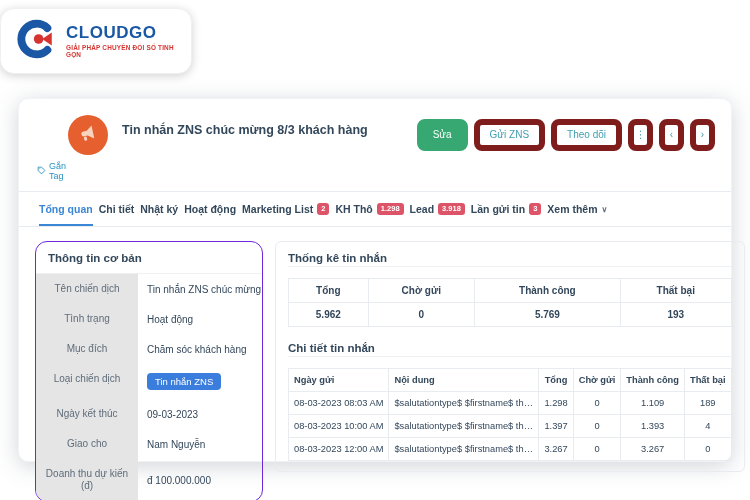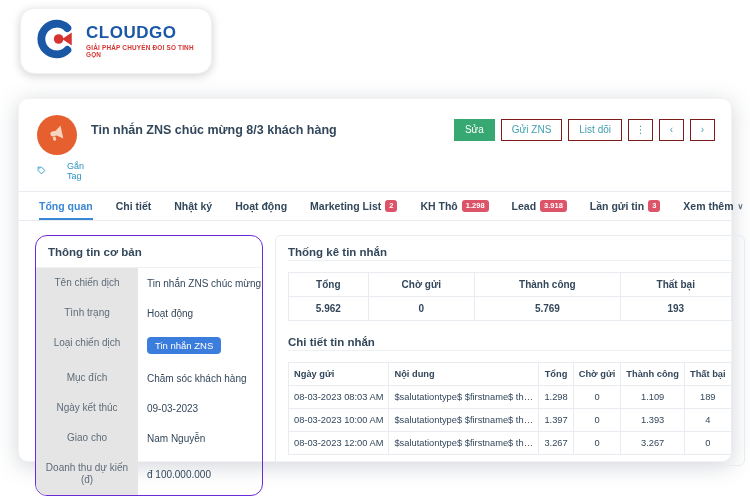--- a/index.html
+++ b/index.html
@@ -1,55 +1,55 @@
 <!DOCTYPE html>
 <html><head>
 <meta charset="utf-8">
 <style>
   * { margin:0; padding:0; box-sizing:border-box; }
   html,body { width:750px; height:500px; background:#ffffff; font-family:"Liberation Sans", sans-serif; position:relative; overflow:hidden; }
 
   
   .logo-card {
-    position:absolute; left:20px; top:8px; width:192px; height:66px;
+    position:absolute; left:0; top:8px; width:192px; height:66px;
     background:#fff; border-radius:14px; border:1px solid #f0f0f0;
     box-shadow:0 2px 10px rgba(0,0,0,.18);
     display:flex; align-items:center; padding:0 10px 0 14px; gap:9px;
   }
   .logo-text { display:flex; flex-direction:column; }
   .logo-name { color:#1a57a5; font-weight:bold; font-size:17px; letter-spacing:.5px; line-height:1.05; }
   .logo-tagline { color:#d63430; font-weight:bold; font-size:6.4px; letter-spacing:.2px; margin-top:2px; }
 
   
   .main-card {
     position:absolute; left:18px; top:98px; width:714px; height:364px;
     background:#fff; border-radius:10px; border:1px solid #f1f3f5;
     box-shadow:0 4px 22px rgba(90,100,120,.28);
   }
 
   
-  .card-header { display:flex; padding:16px 16px 4px 18px; }
+  .card-header { display:flex; padding:16px 16px 4px 18px;margin-left:31px; }
   .avatar {
     width:40px; height:40px; border-radius:50%; background:#e65f2e;
     display:flex; align-items:center; justify-content:center; flex:none;
   }
   .header-title { margin:8px 0 0 14px; font-size:12.5px; font-weight:bold; color:#33475b; }
   .header-actions { margin-left:auto; display:flex; gap:6px; align-items:flex-start; margin-top:4px; }
   .btn {
-    font-size:10px; padding:5px 10px; border-radius:0; cursor:pointer;
-    border:1px solid #7f1d1d; background:#fff; color:#3f9faf; font-family:inherit; line-height:1;
+    font-size:10px; padding:5px 10px; border-radius:8px; cursor:pointer;
+    border:6px solid #7f1d1d; background:#fff; color:#3f9faf; font-family:inherit; line-height:1;
   }
   .btn-primary { background:#38a873; border-color:#38a873; color:#fff; }
   .btn-icon { width:25px; padding:5px 0; text-align:center; }
-  .tag-row { padding:2px 18px 10px; display:flex; align-items:center; gap:21px; color:#2a93c2; font-size:9px; cursor:pointer; width:80px; }
+  .tag-row { padding:2px 18px 10px; display:flex; align-items:center; gap:3px; color:#2a93c2; font-size:9px; cursor:pointer; width:80px; }
 
   
   .tab-bar {
-    display:flex; align-items:stretch; gap:23px; padding:0 20px;
-    height:30px; border-top:1px solid #e8ecf0; border-bottom:1px solid #e8ecf0;
+    display:flex; align-items:stretch; gap:6px; padding:0 20px;
+    height:36px; border-top:1px solid #e8ecf0; border-bottom:1px solid #e8ecf0;
     font-size:10.5px; color:#33475b;
   }
   .tab { display:flex; align-items:center; gap:4px; cursor:pointer; border-bottom:2px solid transparent; border-top:2px solid transparent; white-space:nowrap; font-weight:bold; font-weight:600; }
   .tab.active { color:#3a87d6; border-bottom-color:#3a87d6; }
   .tab .badge {
     background:#dd5468; color:#fff; font-size:7.5px; font-weight:bold;
     padding:2px 4px; border-radius:3px; line-height:1;
   }
   .tab .chev { font-size:8px; color:#5e6c7a; }
 
@@ -109,21 +109,21 @@
         <svg width="20" height="20" viewBox="0 0 24 24" fill="#f8d3bd">
           <path d="M18 4 v16 l-7-5 H7 a3 3 0 0 1 -3-3 v0 a3 3 0 0 1 3-3 h4 Z" transform="rotate(-12 12 12)"></path>
           <rect x="6" y="15.5" width="3.4" height="5" rx="1.2" transform="rotate(-12 12 12)"></rect>
         </svg>
       </span>
     </div>
     <div class="header-title">Tin nhắn ZNS chúc mừng 8/3 khách hàng</div>
     <div class="header-actions">
       <button class="btn btn-primary">Sửa</button>
       <button class="btn">Gửi ZNS</button>
-      <button class="btn">List dõi</button>
+      <button class="btn">Theo dõi</button>
       <button class="btn btn-icon">⋮</button>
       <button class="btn btn-icon">‹</button>
       <button class="btn btn-icon">›</button>
     </div>
   </div>
 
   <div class="tag-row">
     <span>
       <svg width="9" height="9" viewBox="0 0 24 24" fill="none" stroke="#2a93c2" stroke-width="2.4">
         <path d="M21 12 L12 21 L3 12 V3 h9 Z"></path>
@@ -175,28 +175,28 @@
       <div id="infoRows">
           <div class="info-row">
             <div class="info-label">Tên chiến dịch</div>
             <div class="info-value">Tin nhắn ZNS chúc mừng 8...</div>
           </div>
           <div class="info-row">
             <div class="info-label">Tình trạng</div>
             <div class="info-value">Hoạt động</div>
           </div>
           <div class="info-row">
+            <div class="info-label">Mục đích</div>
+            <div class="info-value">Chăm sóc khách hàng</div>
+          </div>
+          <div class="info-row">
             <div class="info-label">Loại chiến dịch</div>
             <div class="info-value">
               <span class="pill">Tin nhắn ZNS</span>
             </div>
-          </div>
-          <div class="info-row">
-            <div class="info-label">Mục đích</div>
-            <div class="info-value">Chăm sóc khách hàng</div>
           </div>
           <div class="info-row">
             <div class="info-label">Ngày kết thúc</div>
             <div class="info-value">09-03-2023</div>
           </div>
           <div class="info-row">
             <div class="info-label">Giao cho</div>
             <div class="info-value">Nam Nguyễn</div>
           </div>
           <div class="info-row">

